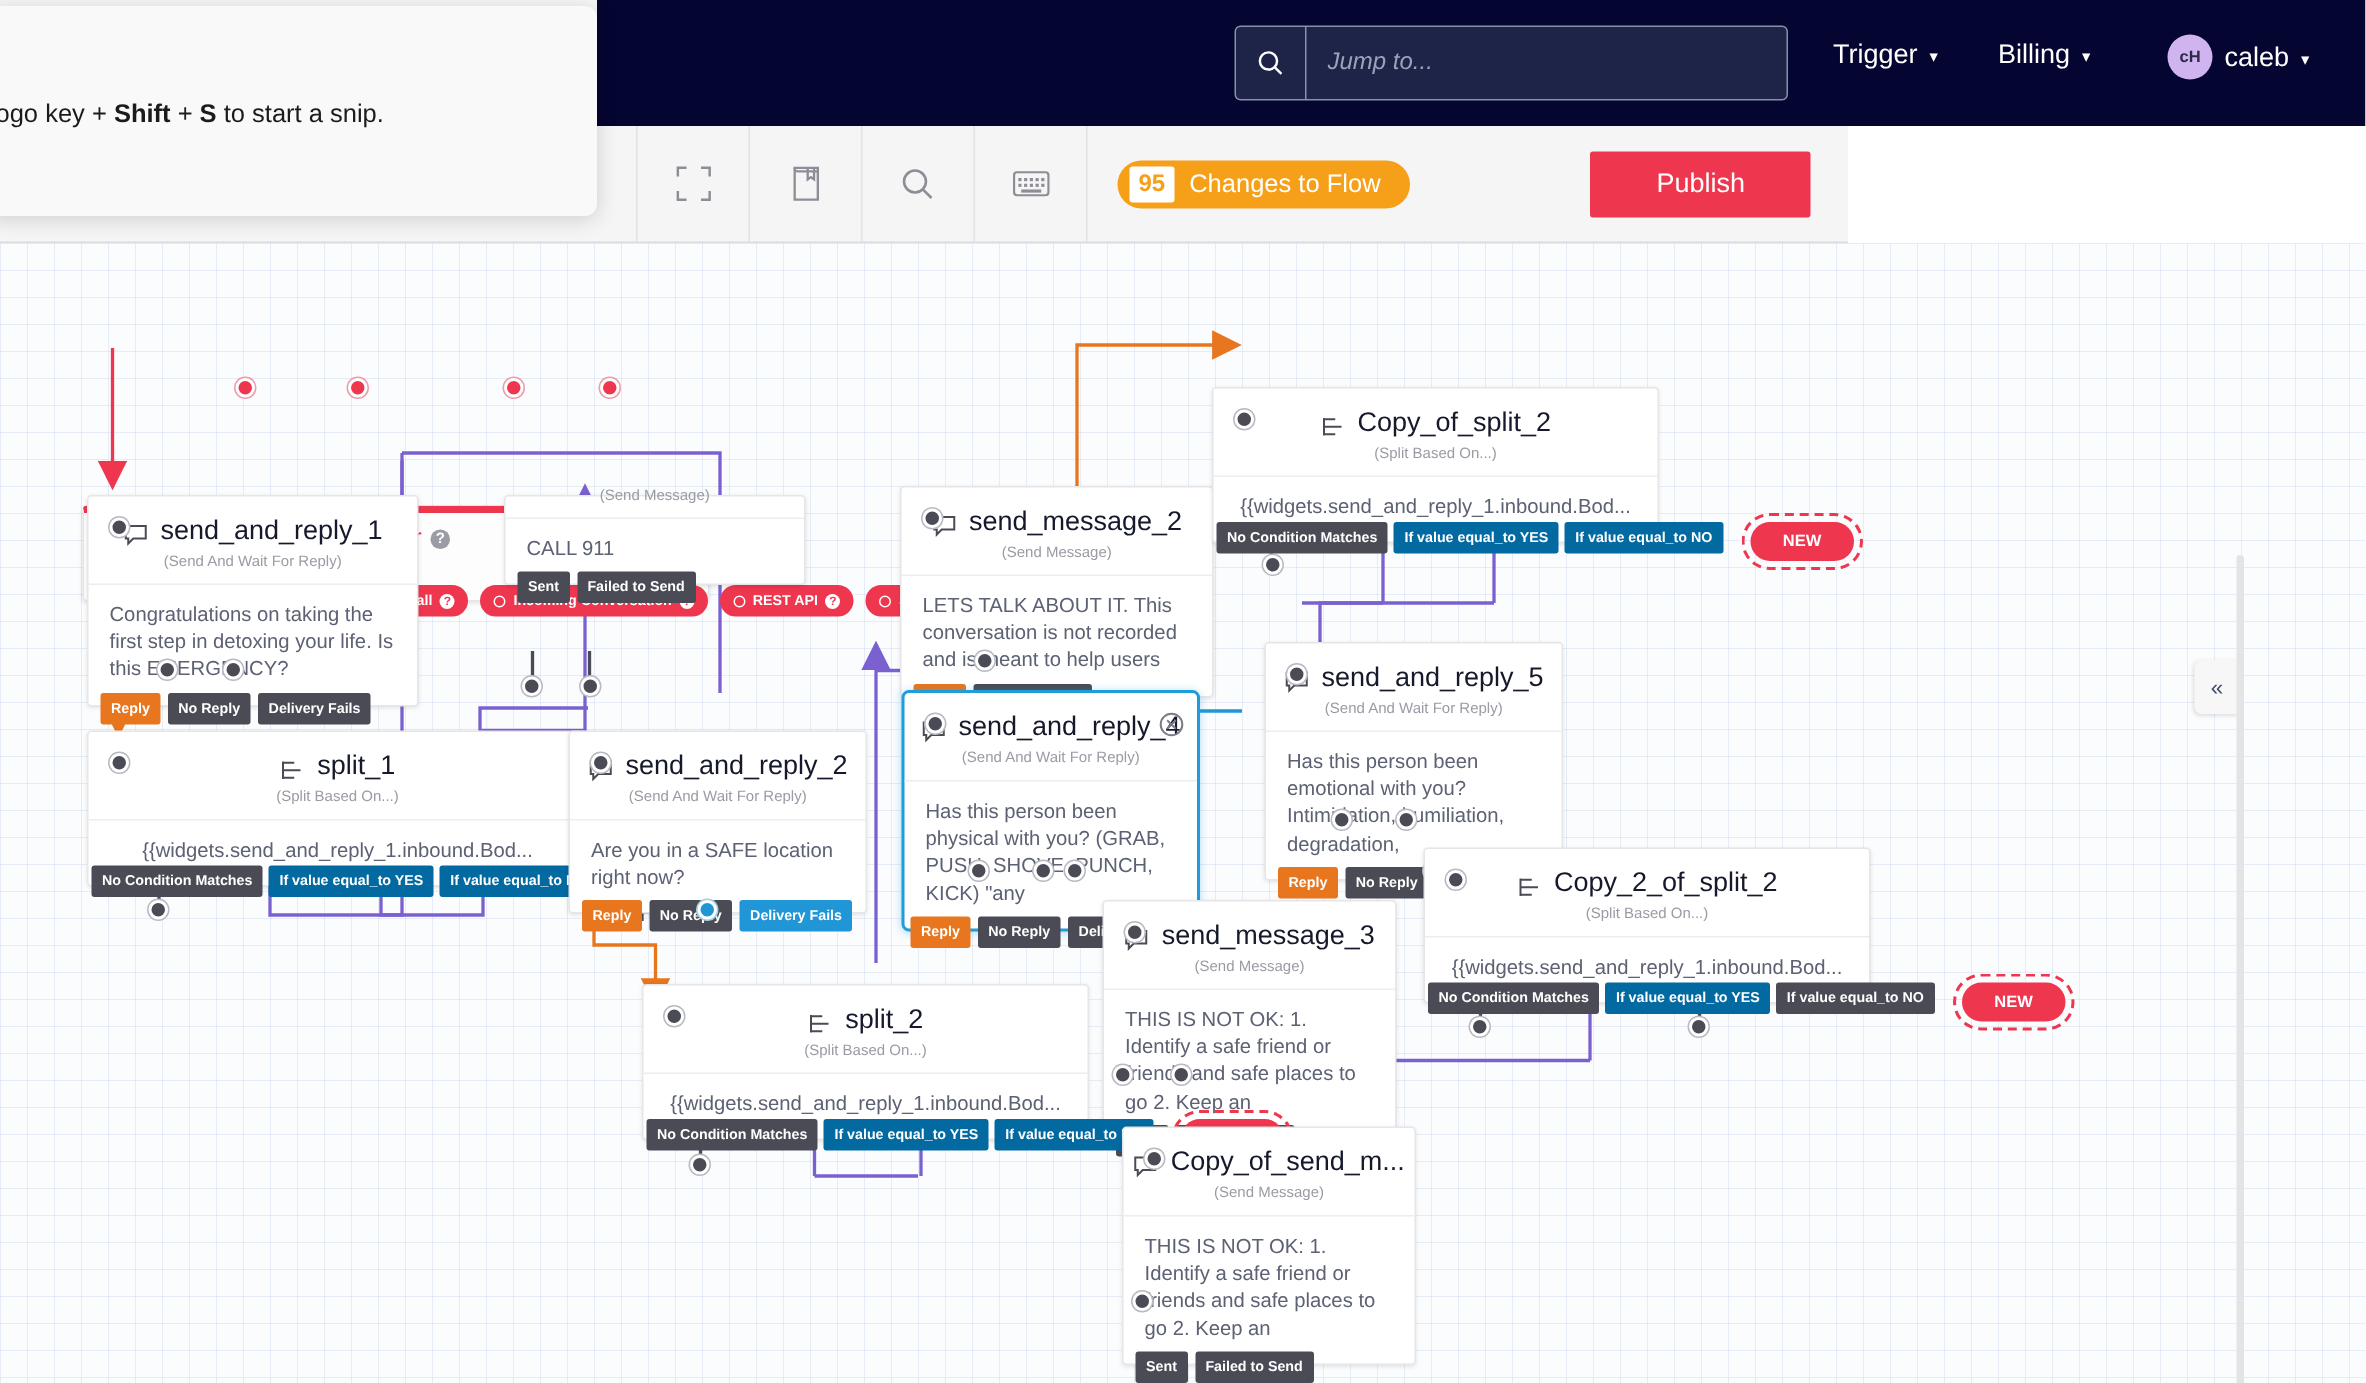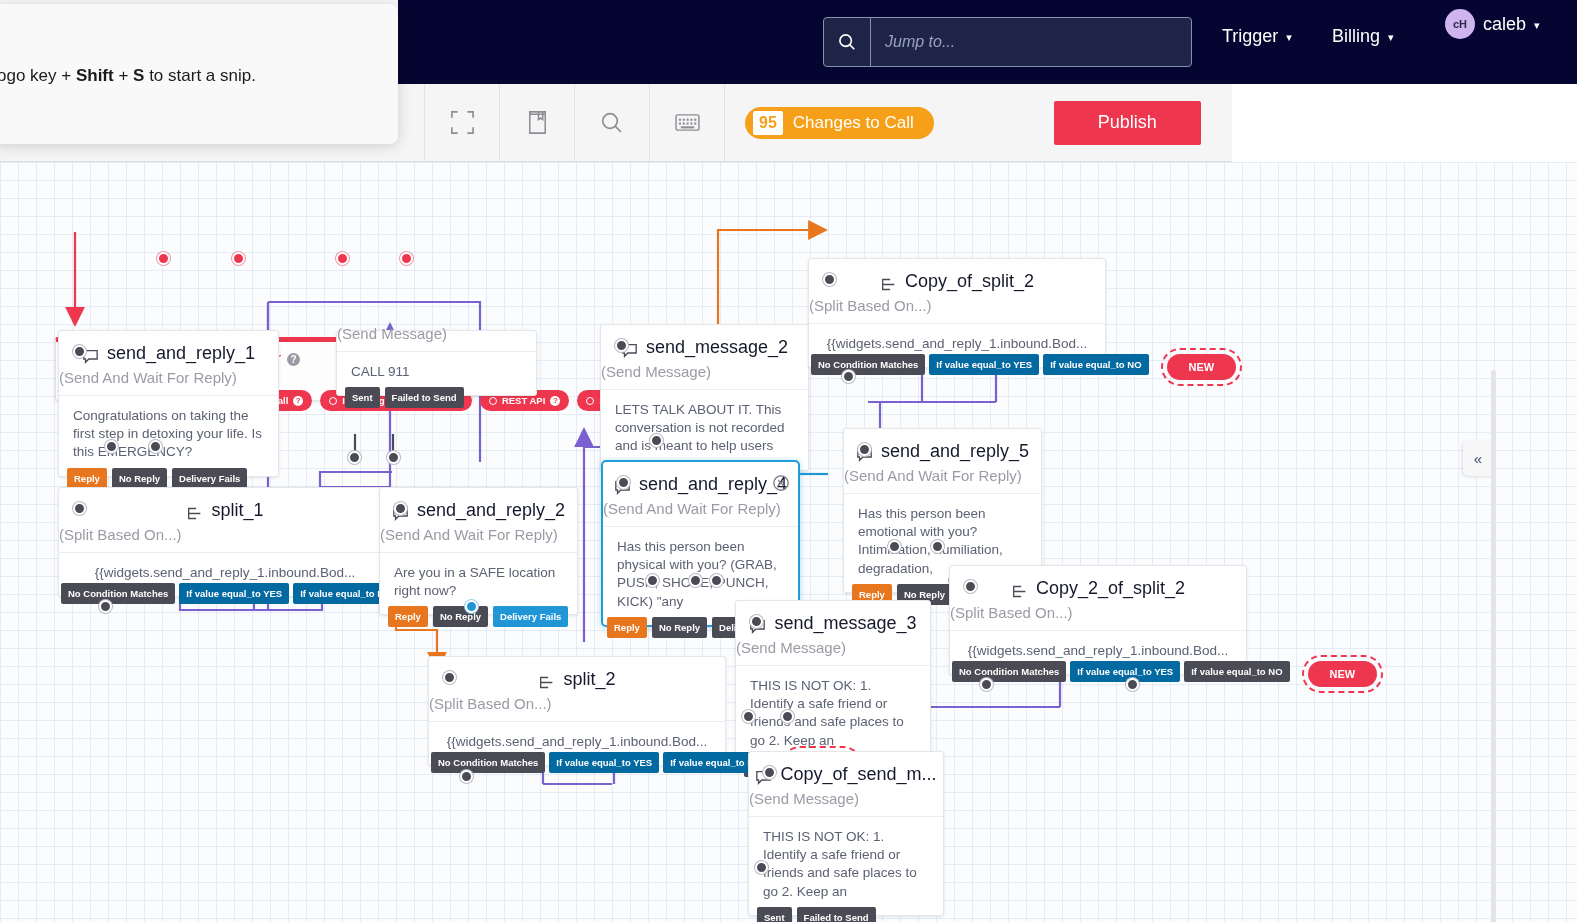--- a/index.html
+++ b/index.html
@@ -55,21 +55,21 @@
   }
   #search-input::placeholder { color: #9aa2bb; font-style: italic; }
   .navlink {
     position: absolute; top: 26px;
     color: #ffffff; font-size: 18px;
     display: flex; align-items: center; gap: 8px;
     cursor: pointer; white-space: nowrap;
   }
   #nav-account { left: 824px; }
   #nav-billing { left: 934px; }
-  #nav-user { left: 1047px; top: 9px; text-align: right; }
+  #nav-user { left: 1047px; top: 23px; text-align: right; }
   .caret { font-size: 11px; position: relative; top: 1px; }
   #avatar {
     width: 30px; height: 30px; border-radius: 50%;
     background: #cfb4f0; color: #2b2b45;
     font-size: 11px; font-weight: bold;
     display: flex; align-items: center; justify-content: center;
   }
 
   
   #toolbar {
@@ -148,21 +148,21 @@
   }
   .node-title {
     font-size: 18px; color: #16192b;
     display: flex; align-items: flex-end; gap: 8px;
   }
   .node-close {
     position: absolute; right: 8px; top: 12px;
     width: 18px; height: 18px; cursor: pointer;
   }
   .node-sub {
-    text-align: left; font-size: 15px; color: #9b9ba5;
+    text-align: center; font-size: 10px; color: #9b9ba5;
     margin-top: -6px; padding-bottom: 9px;
   }
   .node-body {
     border-top: 1px solid #ededf0;
     padding: 11px 14px 14px 14px;
     font-size: 13.5px; color: #5c6173; line-height: 1.35;
   }
   .node-body.center { text-align: center; }
   .ports {
     position: absolute; left: 8px; bottom: -13px;
@@ -695,21 +695,21 @@
           <rect x="13" y="11" width="2.2" height="2.2"></rect>
             <rect x="17" y="11" width="2.2" height="2.2"></rect>
           <rect x="21" y="11" width="2.2" height="2.2"></rect>
           <rect x="7" y="15" width="14" height="2.2"></rect>
         </g>
         </svg>
     </div>
 
     <button id="changes-btn">
       <span id="changes-count">95</span>
-      <span>Changes to Call</span>
+      <span>Changes to Flow</span>
     </button>
 
     <button id="publish-btn">Publish</button>
   </div>
 
   <div id="snip-toast">
     <div id="snip-toast-text">
       <span>s logo key + </span><b>Shift</b><span> + </span><b>S</b><span> to start a snip.</span>
     </div>
   </div>

